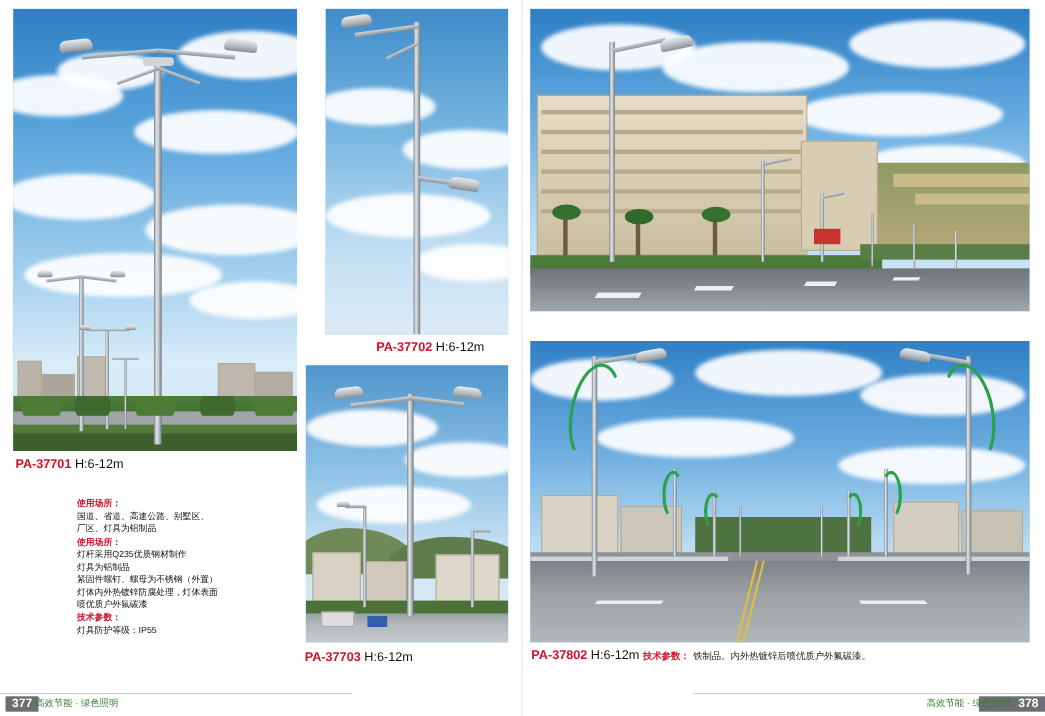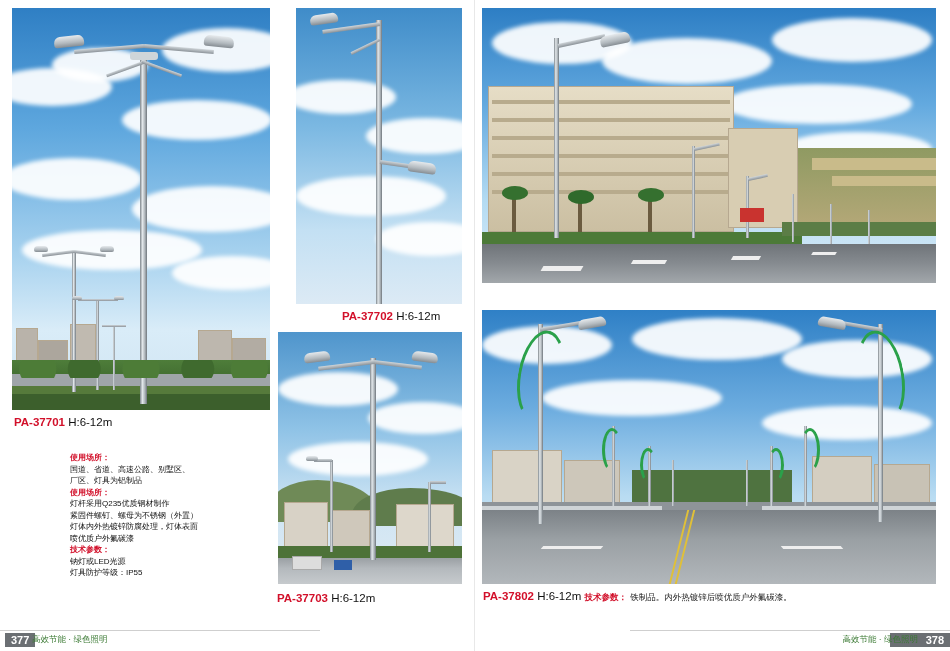--- a/index.html
+++ b/index.html
@@ -218,25 +218,25 @@
     <span class="code">PA-37701</span>
     <span class="size">H:6-12m</span>
   </div>
 
   <div class="specs">
     <div class="hd">使用场所：</div>
     <div>国道、省道、高速公路、别墅区、</div>
     <div>厂区、灯具为铝制品</div>
     <div class="hd">使用场所：</div>
     <div>灯杆采用Q235优质钢材制作</div>
+    <div>灯具为铝制品</div>
     <div>紧固件螺钉、螺母为不锈钢（外置）</div>
     <div>灯体内外热镀锌防腐处理，灯体表面</div>
     <div>喷优质户外氟碳漆</div>
     <div class="hd">技术参数：</div>
-    <div>钠灯或LED光源</div>
     <div>灯具防护等级：IP55</div>
   </div>
 
   <div class="photo" style="left:296px; top:8px; width:166px; height:296px;">
     <div class="sky" style="background:linear-gradient(to bottom,#3f8cc9 0%,#7bb8e2 40%,#c3e0f3 75%,#dceaf5 100%);"></div>
     <div class="cloud" style="left:-10px; top:72px; width:110px; height:34px;"></div>
     <div class="cloud" style="left:70px; top:110px; width:120px; height:36px;"></div>
     <div class="cloud" style="left:0px; top:168px; width:150px; height:40px;"></div>
     <div class="cloud" style="left:80px; top:214px; width:110px; height:34px;"></div>
 

